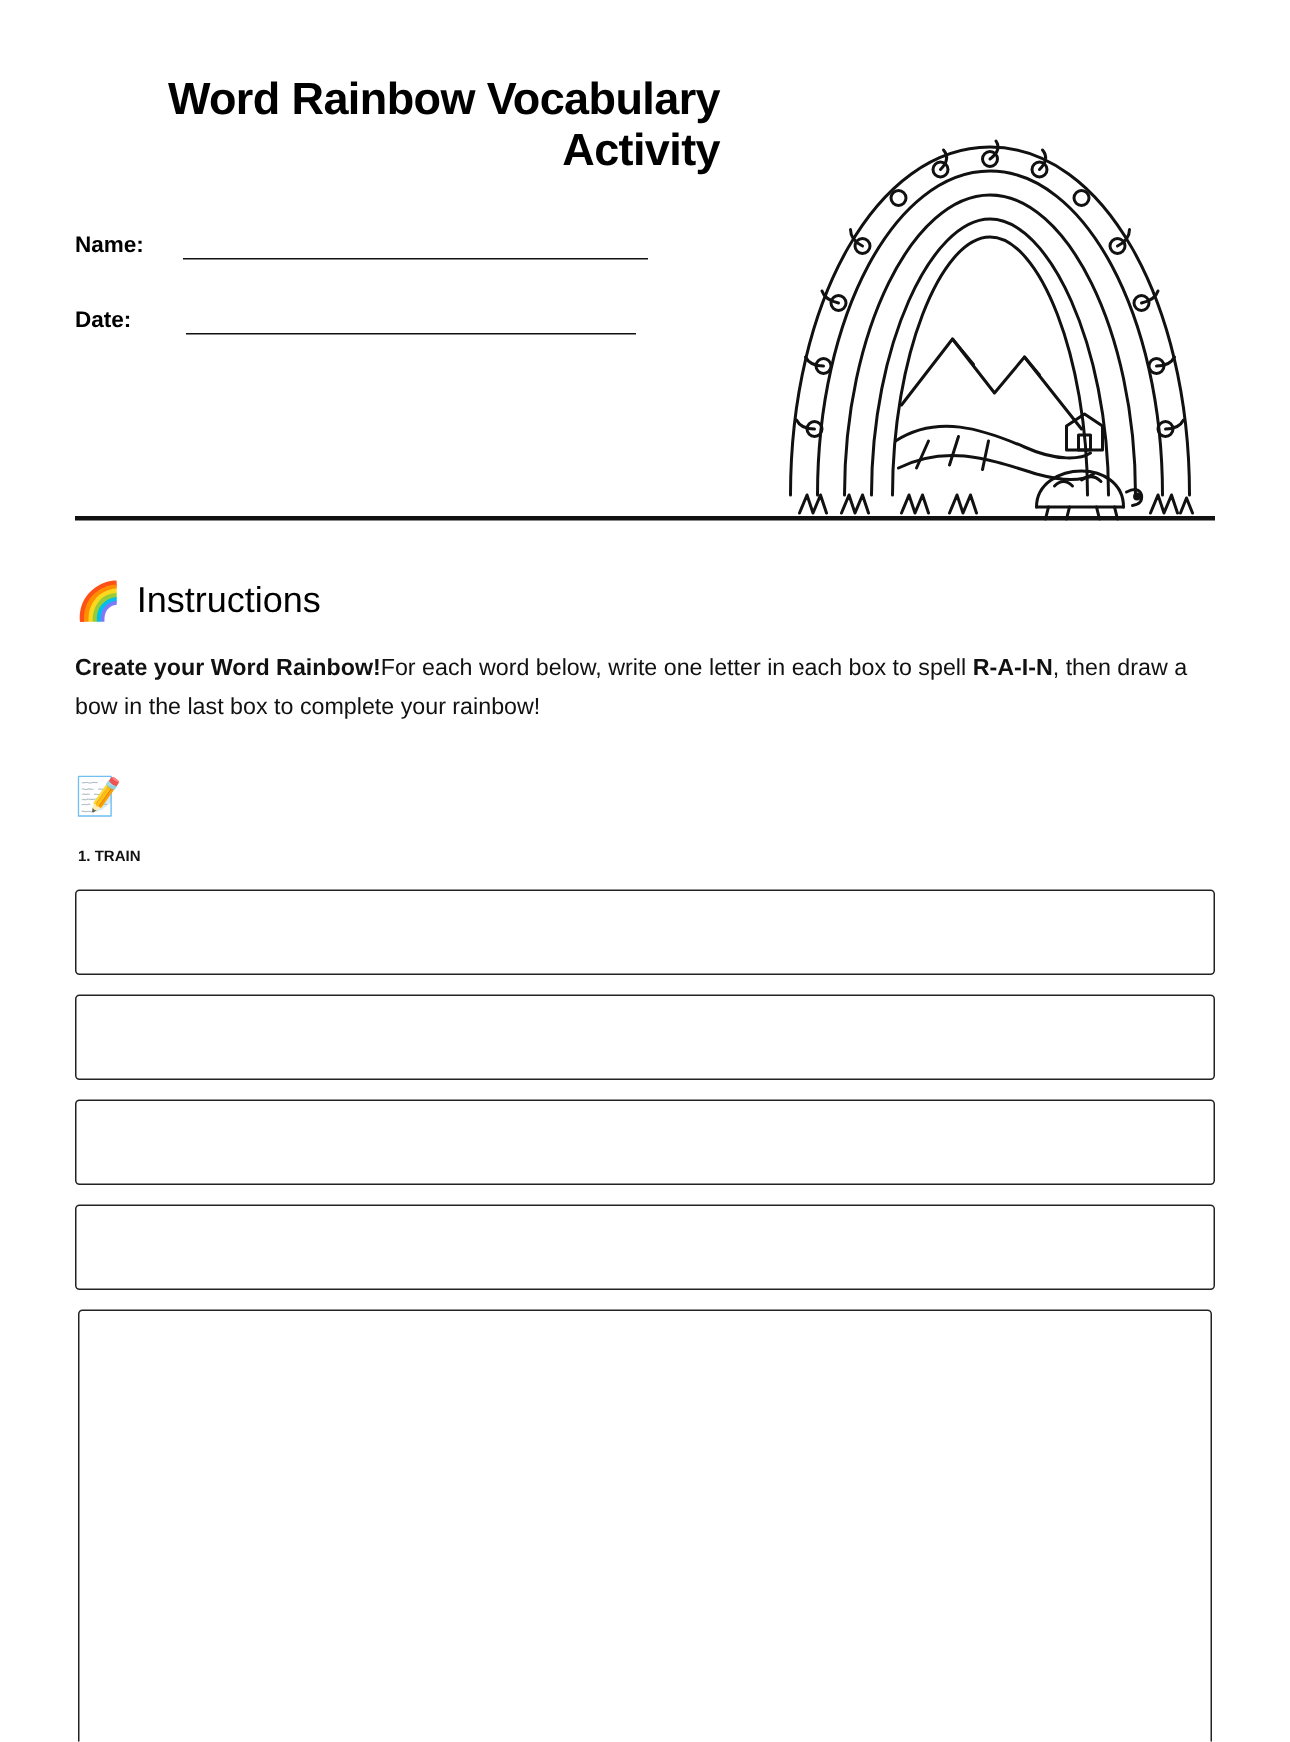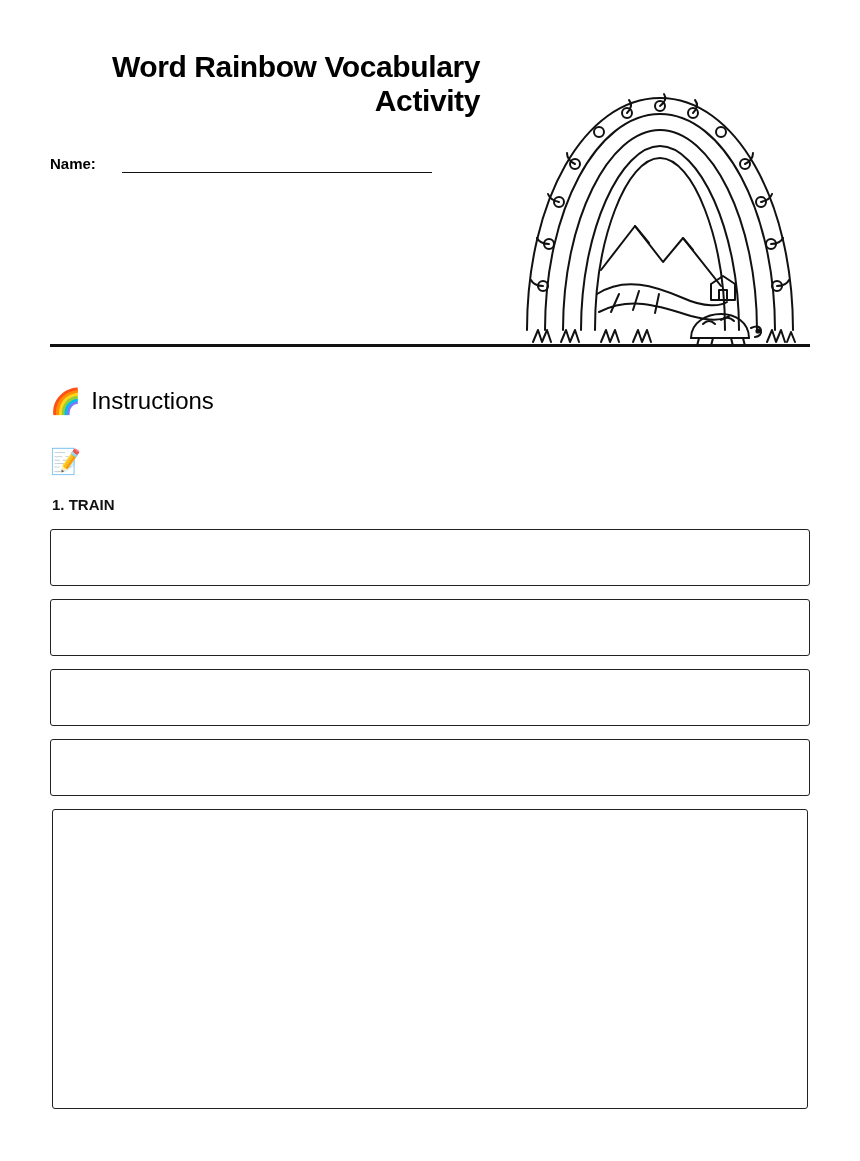--- a/index.html
+++ b/index.html
@@ -107,21 +107,21 @@
     margin: 0 0 6px 0;
   }
   .instructions-body b { font-weight: bold; }
 
   .activity-heading {
     margin-top: 34px;
     margin-bottom: 22px;
   }
 
   .word-label {
-    font-size: 15px;
+    font-size: 10px;
     font-weight: bold;
     color: #111;
     margin: 0 0 16px 2px;
   }
 
   
   .boxes {
     display: flex;
     flex-direction: column;
     gap: 13px;
@@ -151,20 +151,24 @@
   <div class="header">
 
     <div class="header-left">
       <h1 class="doc-title">Word Rainbow Vocabulary Activity</h1>
 
       <div class="field-row name">
         <span class="field-label">Name:</span>
         <span class="field-line"></span>
       </div>
 
+      <div class="field-row date">
+        <span class="field-label">Date:</span>
+        <span class="field-line"></span>
+      </div>
     </div>
 
     <div class="header-right">
       <svg width="290" height="270" viewBox="0 0 290 270" fill="none" xmlns="http://www.w3.org/2000/svg">
         <g stroke="#111" stroke-width="2" fill="none" stroke-linecap="round" stroke-linejoin="round">
 
           <path d="M12 250 C12 120 70 18 145 18 C220 18 278 120 278 250"></path>
           <path d="M30 250 C30 130 82 34 145 34 C208 34 260 130 260 250"></path>
           <path d="M48 250 C48 140 94 50 145 50 C196 50 242 140 242 250"></path>
           <path d="M66 250 C66 150 106 66 145 66 C184 66 224 150 224 250"></path>
@@ -232,20 +236,23 @@
     </div>
   </div>
 
   <hr class="divider">
 
   <div class="section-heading">
     <span class="emoji">🌈</span>
     <span class="heading-text">Instructions</span>
   </div>
 
+  <p class="instructions-body">
+    <b>Create your Word Rainbow!</b><span>For each word below, write one letter in each box to spell </span><b>R-A-I-N</b><span>, then draw a bow in the last box to complete your rainbow!</span>
+  </p>
 
   <div class="section-heading activity-heading">
     <span class="emoji">📝</span>
   </div>
 
   <div>
     <div class="word-label">1. TRAIN</div>
 
     <div class="boxes">
       <div class="letter-box"></div>

